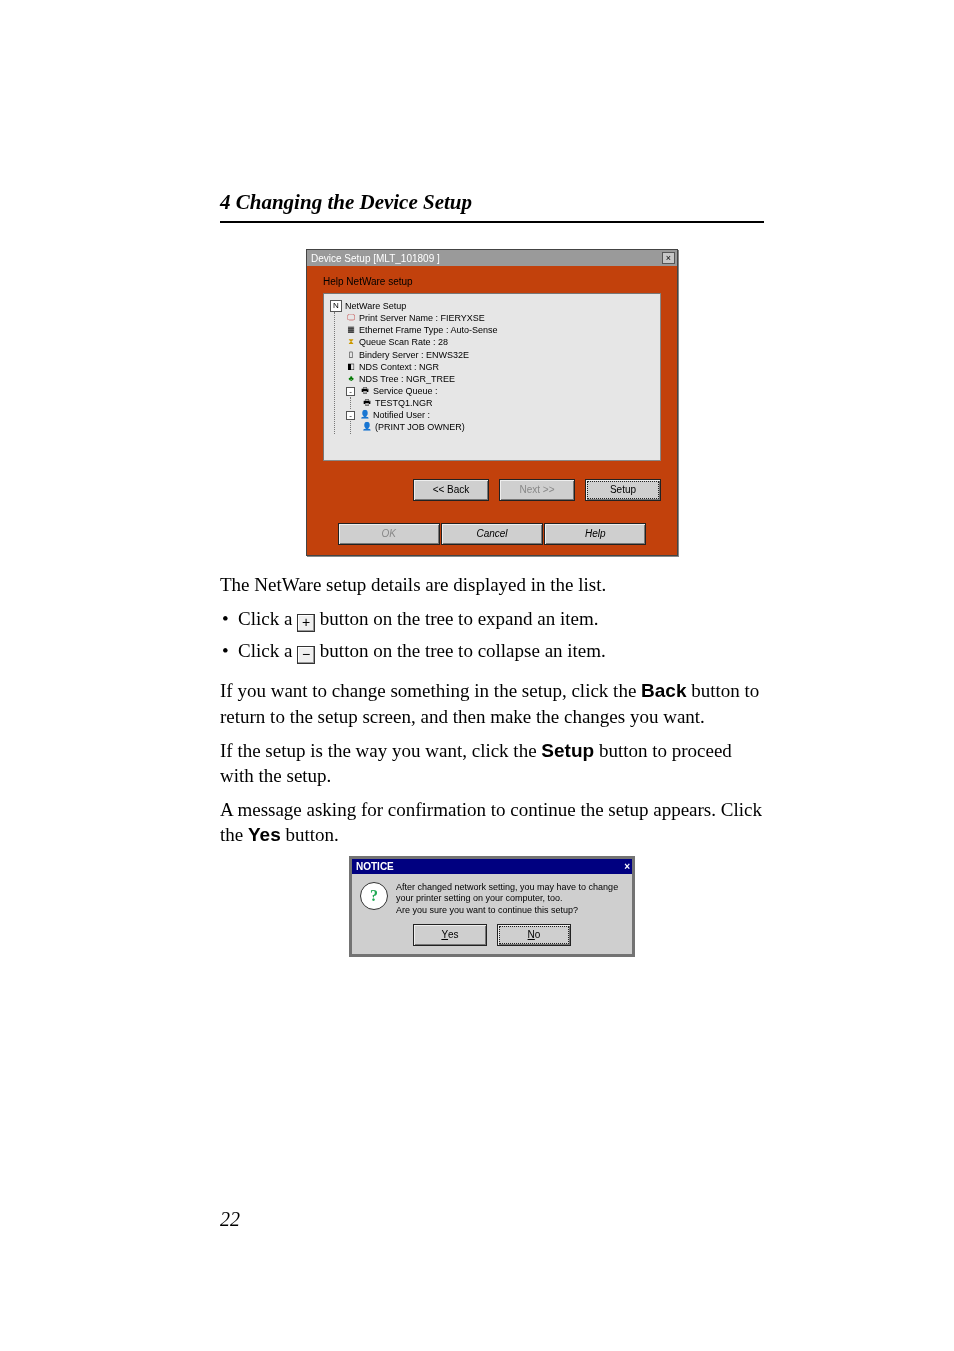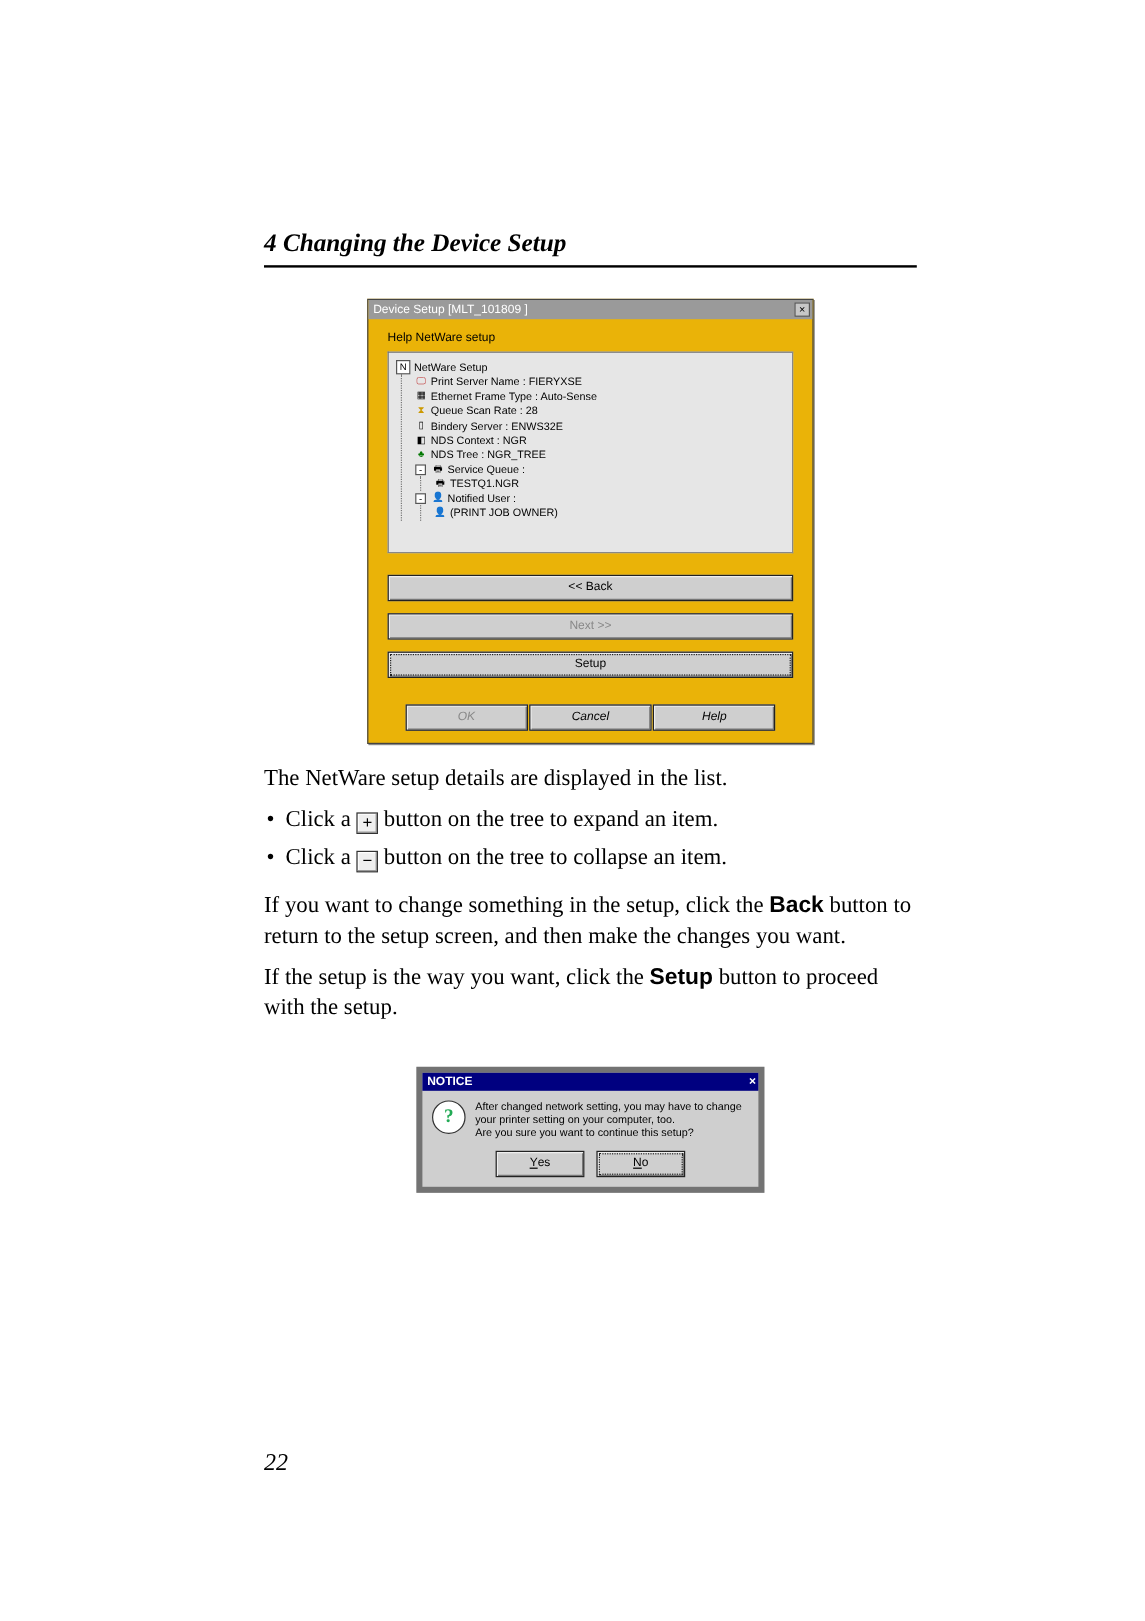--- a/index.html
+++ b/index.html
@@ -36,21 +36,21 @@
     margin: 0 0 14px 0;
   }
   .figure {
     text-align: center;
     margin: 0 0 16px 0;
   }
   .dialog1 {
     display: inline-block;
     width: 370px;
     border: 1px solid #444;
-    background: #eab308;
+    background: #c2410c;
     font-family: "MS Sans Serif", Tahoma, Arial, sans-serif;
     font-size: 10px;
     color: #000;
     text-align: left;
     box-shadow: 1px 1px 0 #888;
   }
   .titlebar {
     background: #9a9a9a;
     color: #fff;
     padding: 2px 2px 2px 4px;
@@ -147,21 +147,20 @@
     text-align: center;
     font-family: Arial, sans-serif;
     margin-right: 2px;
     box-sizing: border-box;
   }
   .btnrow {
     display: flex;
     justify-content: flex-end;
     gap: 10px;
     margin-top: 18px;
-    flex-direction: column;
   }
   .btnrow2 {
     display: flex;
     justify-content: space-around;
     padding: 8px 30px 10px 30px;
     font-style: italic;
   }
   .winbtn {
     min-width: 62px;
     height: 20px;
@@ -220,27 +219,26 @@
     box-shadow: inset -1px -1px 0 #999, inset 1px 1px 0 #fff;
   }
   .sans-bold {
     font-family: Arial, Helvetica, sans-serif;
     font-weight: bold;
   }
 
   .dialog2 {
     display: inline-block;
     width: 280px;
-    border: 5px solid #737373;
+    border: 3px solid #737373;
     background: #cfcfcf;
     font-family: "MS Sans Serif", Tahoma, Arial, sans-serif;
     font-size: 9px;
     color: #000;
     text-align: left;
-    margin-top: 28px;
   }
   .titlebar2 {
     background: #000080;
     color: #fff;
     padding: 2px 2px 2px 4px;
     font-size: 10px;
     font-weight: bold;
     display: flex;
     justify-content: space-between;
     align-items: center;
@@ -381,20 +379,23 @@
   </ul>
 
   <p class="body-text">
     <span>If you want to change something in the setup, click the </span><span class="sans-bold">Back</span><span> button to return to the setup screen, and then make the changes you want.</span>
   </p>
 
   <p class="body-text">
     <span>If the setup is the way you want, click the </span><span class="sans-bold">Setup</span><span> button to proceed with the setup.</span>
   </p>
 
+  <p class="body-text">
+    <span>A message asking for confirmation to continue the setup appears. Click the </span><span class="sans-bold">Yes</span><span> button.</span>
+  </p>
 
   <div class="figure" style="margin-top:6px;">
     <div class="dialog2">
       <div class="titlebar2">
         <span>NOTICE</span>
         <span class="xbtn">×</span>
       </div>
       <div class="d2body">
         <div class="qicon">?</div>
         <div style="white-space:pre-line;font-size:9px;line-height:1.25;">After changed network setting, you may have to change your printer setting on your computer, too.

